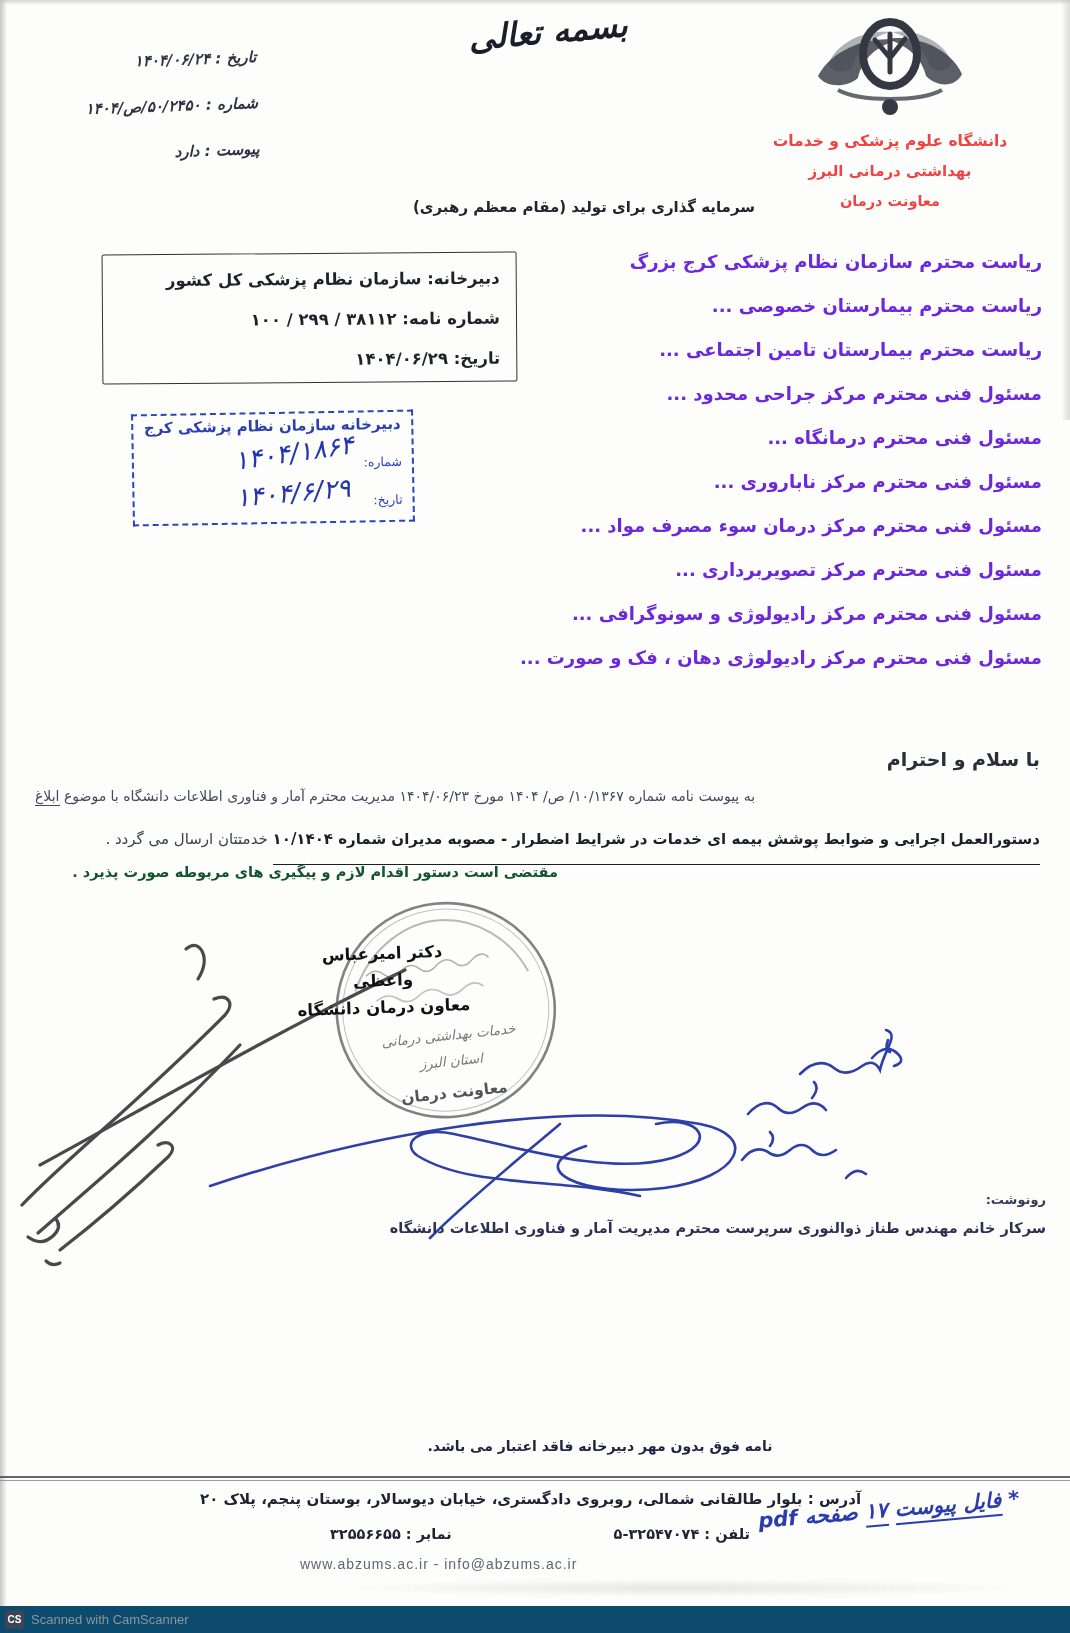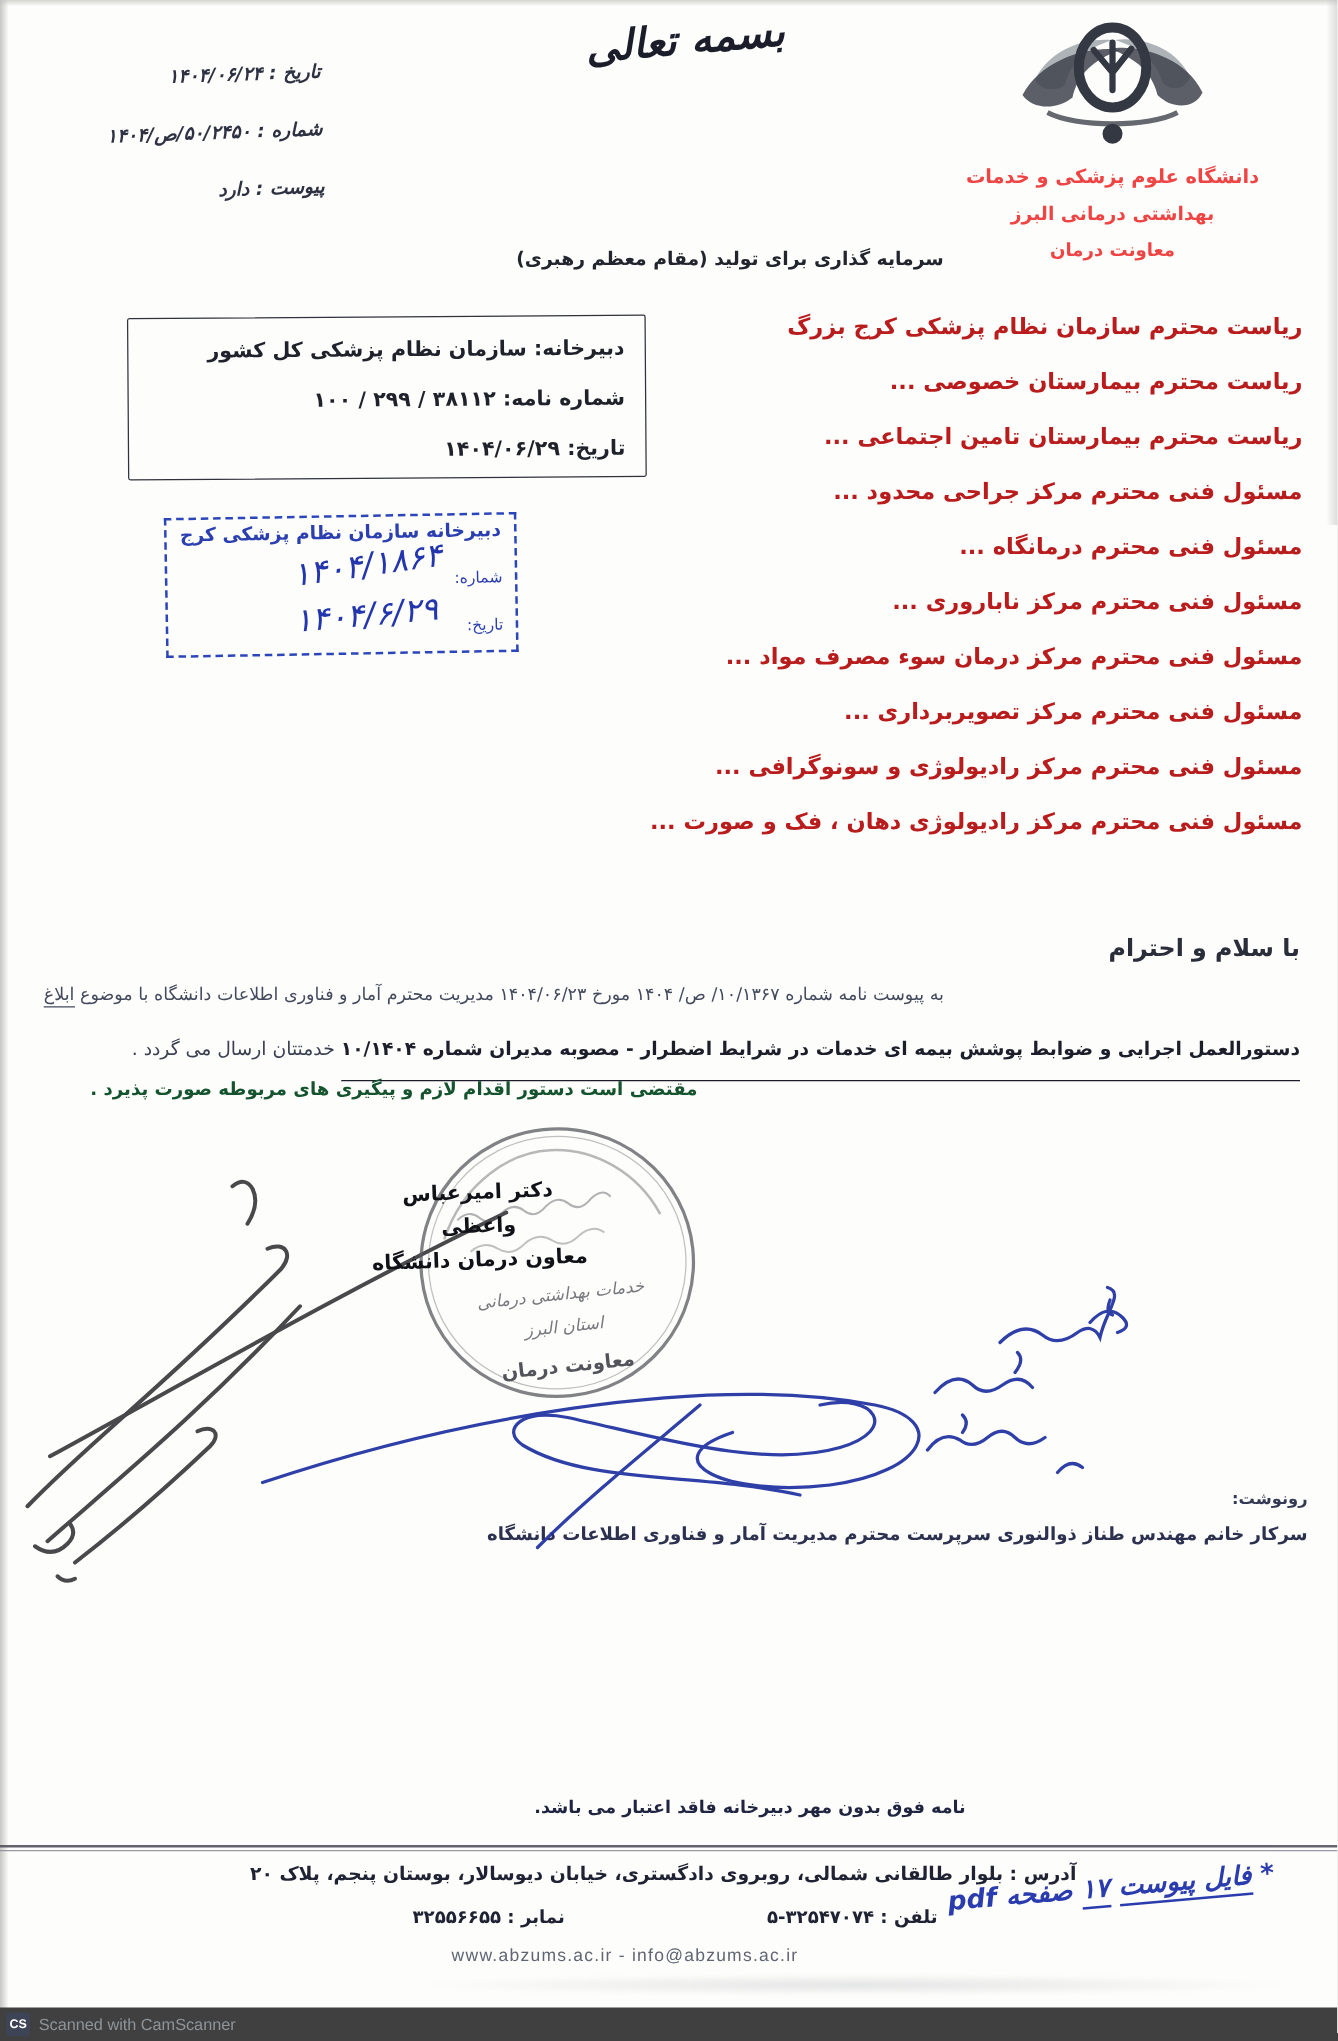--- a/index.html
+++ b/index.html
@@ -36,21 +36,21 @@
     transform:rotate(-.4deg);box-sizing:border-box;padding:6px 16px 0 8px;}
   .secbox .line{font-weight:bold;font-size:16.5px;line-height:40px;color:#1f222b;text-align:right;white-space:nowrap;}
   
   .bluebox{left:132px;top:412px;width:282px;height:112px;border:2.2px dashed #2b45bb;box-sizing:border-box;
     transform:rotate(-1deg);color:#2b3fb0;}
   .bluebox .title{font-weight:bold;font-size:15px;text-align:center;margin-top:3px;}
   .bluebox .lbl{position:absolute;right:10px;font-size:12.5px;}
   .bluebox .hw{position:absolute;font-size:26px;font-style:italic;color:#2336ad;letter-spacing:3px;white-space:nowrap;}
   
   .recipients{right:28px;top:240px;text-align:right;font-weight:bold;font-size:18px;
-    line-height:44px;color:#b91c1c;white-space:nowrap;}
+    line-height:44px;color:#6d28d9;white-space:nowrap;}
   
   .salutation{right:30px;top:748px;font-size:19px;color:#2a2d3a;font-weight:600;}
   .body1{left:35px;right:30px;top:788px;text-align:left;font-size:14px;color:#434a5e;padding-right:26px;white-space:nowrap;}
   .body2{left:35px;right:30px;top:830px;text-align:right;font-size:15px;color:#3a4052;white-space:nowrap;}
   .body2 b{color:#1c1f2b;border-bottom:1.6px solid #1c1f2b;padding-bottom:16px;}
   .u{border-bottom:1.4px solid currentColor;padding-bottom:1px;}
   .body3{left:38px;top:864px;width:520px;text-align:right;font-size:14.5px;color:#14532d;font-weight:600;white-space:nowrap;}
   
   .signame{left:293px;top:940px;width:180px;text-align:center;transform:rotate(-2deg);
     font-weight:bold;font-size:16.5px;color:#101218;line-height:27px;z-index:3;}
@@ -59,26 +59,26 @@
   .scrawl{left:0;top:915px;z-index:1;}
   
   .cclabel{right:24px;top:1192px;font-size:13px;color:#343a54;font-weight:600;}
   .ccline{right:24px;top:1220px;font-size:14.5px;font-weight:600;color:#2c3150;white-space:nowrap;}
   
   .validity{left:130px;right:0;top:1438px;text-align:center;font-weight:bold;font-size:14px;color:#1f2440;}
   .rule{left:0;top:1476px;width:1070px;border-top:2px solid #4a4a58;border-bottom:1px solid #8a8a96;height:2px;opacity:.85;}
   .address{left:200px;right:30px;top:1490px;text-align:left;font-weight:bold;font-size:15px;color:#1f2233;white-space:nowrap;}
   .phones{left:330px;top:1526px;width:420px;display:flex;justify-content:space-between;direction:rtl;
     font-weight:bold;font-size:14.5px;color:#1f2233;}
-  .web{left:300px;top:1556px;width:400px;text-align:center;font-size:14px;letter-spacing:1px;color:#5f6672;font-family:"Liberation Sans",sans-serif;}
+  .web{left:300px;top:1556px;width:400px;text-align:left;font-size:14px;letter-spacing:1px;color:#5f6672;font-family:"Liberation Sans",sans-serif;}
   .pdfnote{left:660px;top:1502px;width:360px;direction:rtl;transform:rotate(-5deg);
     font-size:21px;font-style:italic;color:#2a3cae;font-weight:600;}
   .pdfnote .un{border-bottom:2px solid #2a3cae;padding-bottom:2px;}
   
-  .scanbar{left:0;bottom:0;width:100%;height:27px;background:#404040;display:flex;align-items:center;gap:7px;padding-left:5px;box-sizing:border-box;}
+  .scanbar{left:0;bottom:0;width:100%;height:27px;background:#0c4a6e;display:flex;align-items:center;gap:7px;padding-left:5px;box-sizing:border-box;}
   .cslogo{width:19px;height:19px;background:#3d4456;color:#fff;font-weight:bold;font-size:10px;
     display:flex;align-items:center;justify-content:center;border-radius:3px;font-family:"Liberation Sans",sans-serif;}
   .cstext{font-size:13px;color:#8f9499;font-family:"Liberation Sans",sans-serif;}
 </style>
 </head>
 <body>
 
 <div class="page">
 
   <div class="abs edge-left"></div>

